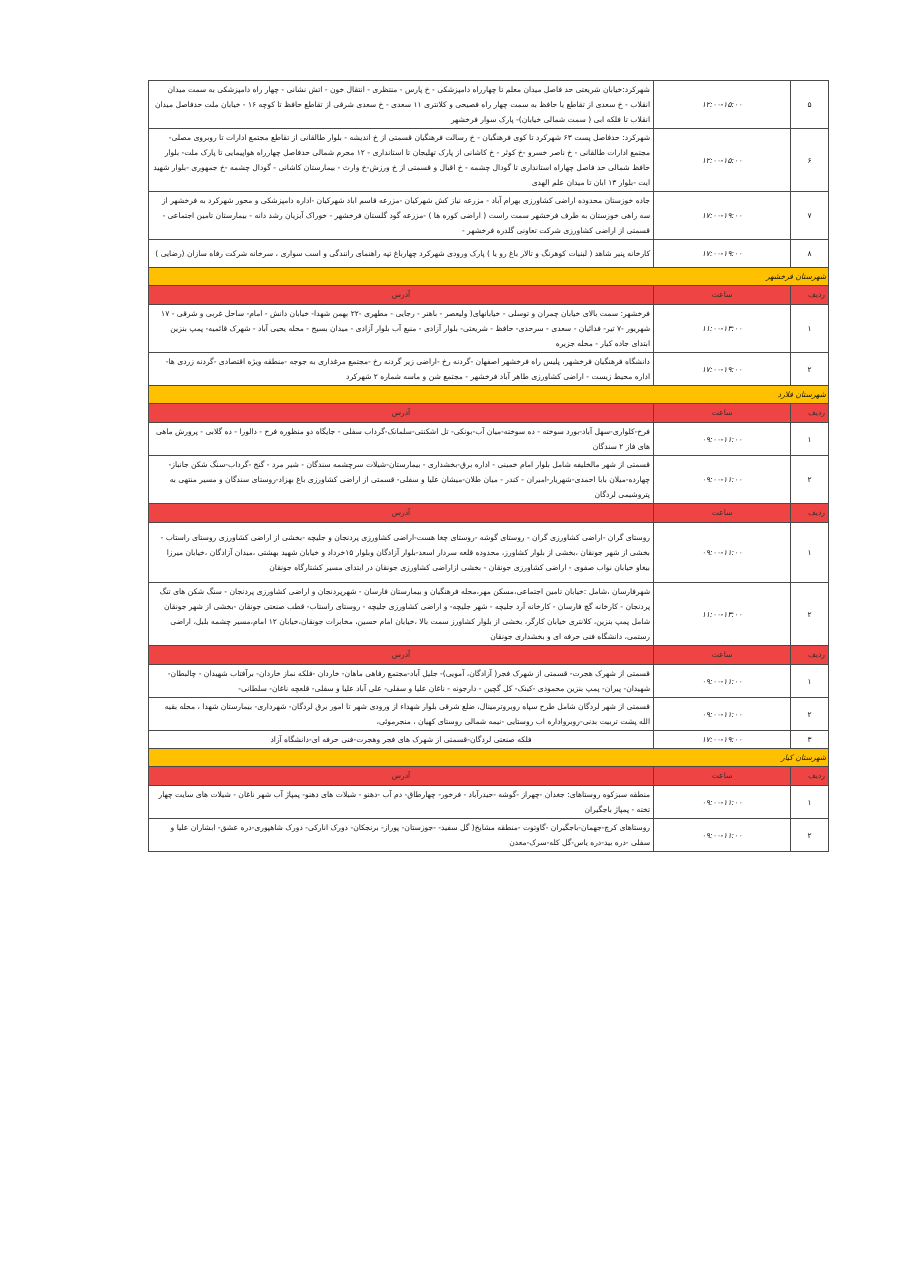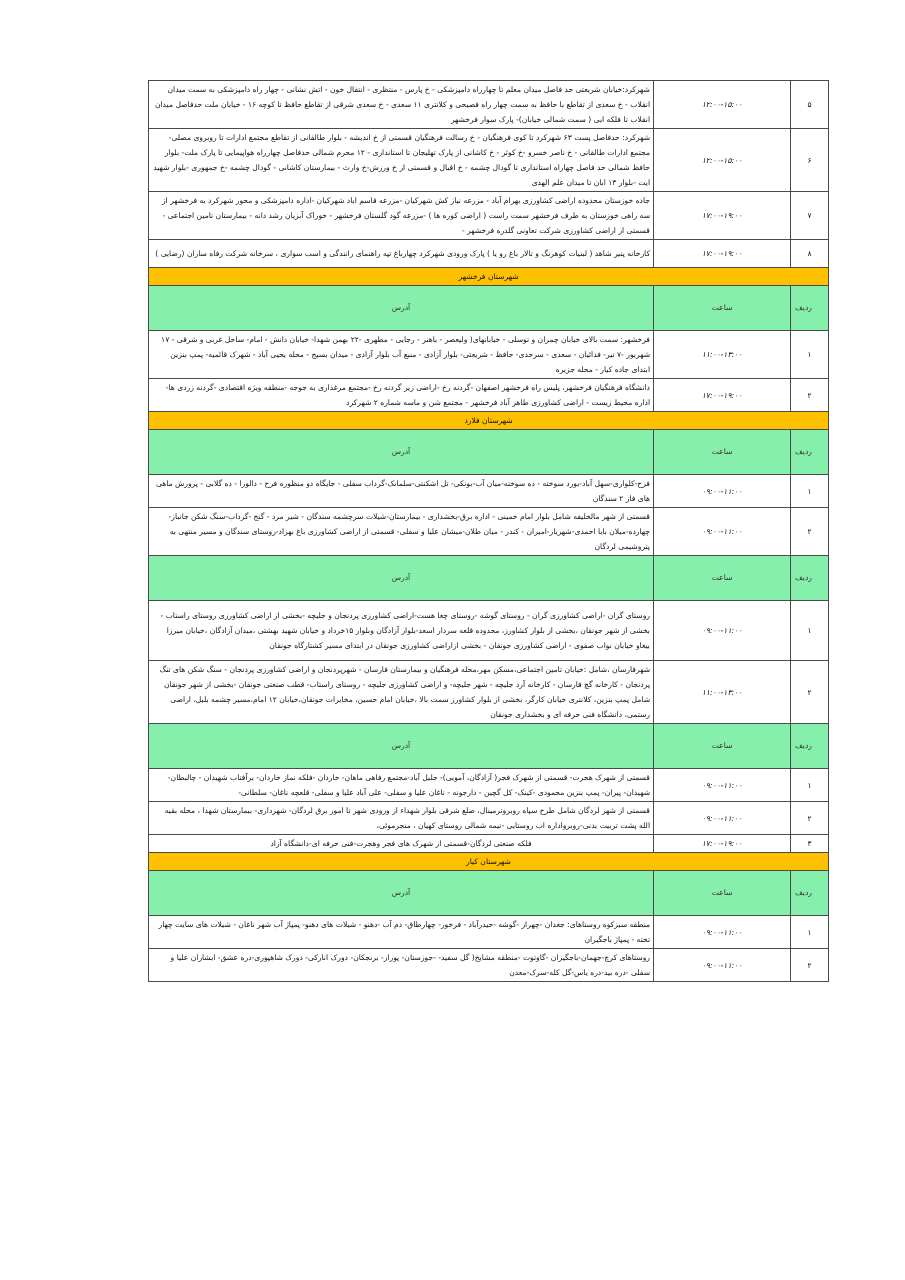--- a/index.html
+++ b/index.html
@@ -7,22 +7,22 @@
          font-family:"DejaVu Sans", "Liberation Sans", sans-serif; color:#111; }
   .sheet { position:absolute; left:148px; top:80px; width:680px; }
   table { border-collapse:collapse; width:680px; table-layout:fixed; direction:rtl; }
   td { border:1px solid #4a4a4a; font-size:7.6px; line-height:15px; padding:1px 3px; vertical-align:middle; }
   col.c-num { width:38px; }
   col.c-time { width:137px; }
   col.c-addr { width:505px; }
   td.num { text-align:center; }
   td.time { text-align:center; direction:ltr;font-style:italic; }
   td.addr { text-align:right; }
-  tr.county td { background:#ffc000; text-align:center; font-size:7.6px; line-height:13px; padding:2px; border-color:#4a4a4a; }
-  tr.hdr td { background:#86efac; text-align:center; color:#333; line-height:12px; padding:16px; }
+  tr.county td { background:#ffc000; font-size:7.6px; line-height:13px; padding:2px; border-color:#4a4a4a;font-style:italic; }
+  tr.hdr td { background:#ef4444; text-align:center; color:#333; line-height:12px; padding:3px; }
   tr.hdr td.hdr-num { text-align:right; }
 </style>
 </head>
 <body>
 
 <div class="sheet">
   <table>
     <colgroup>
         <col class="c-num">
         <col class="c-time">

